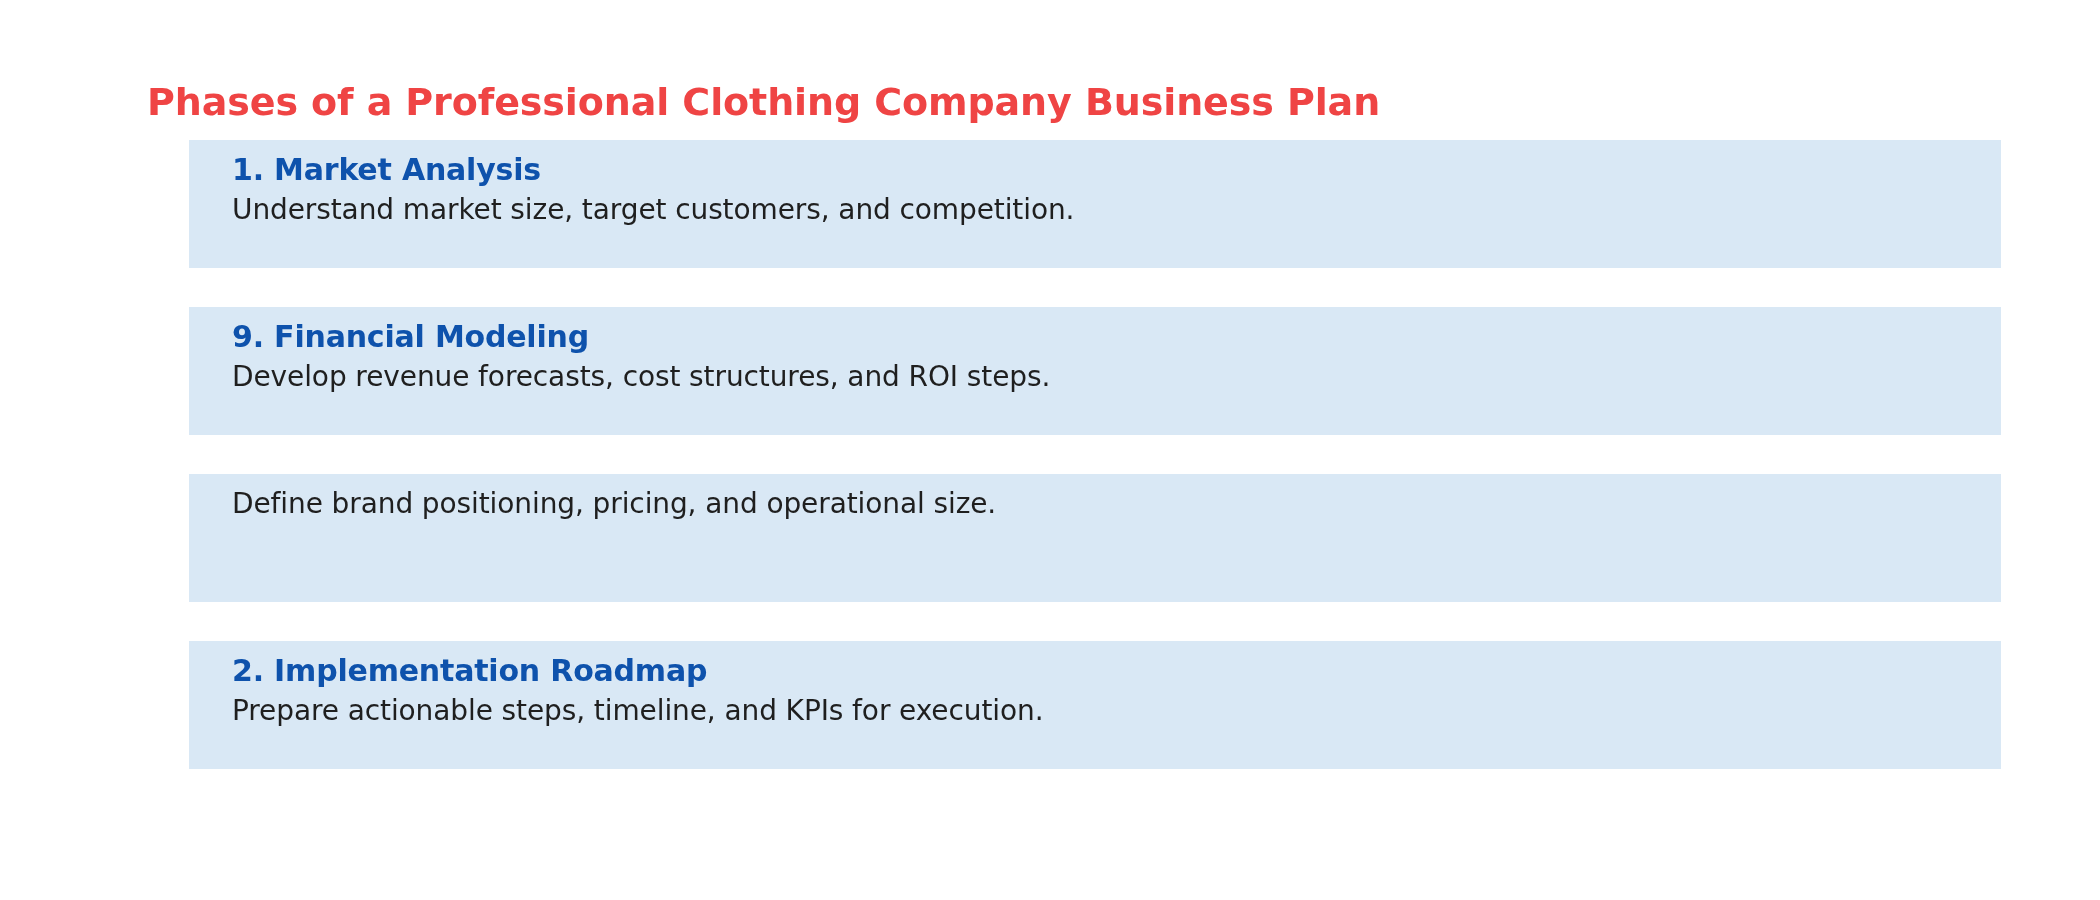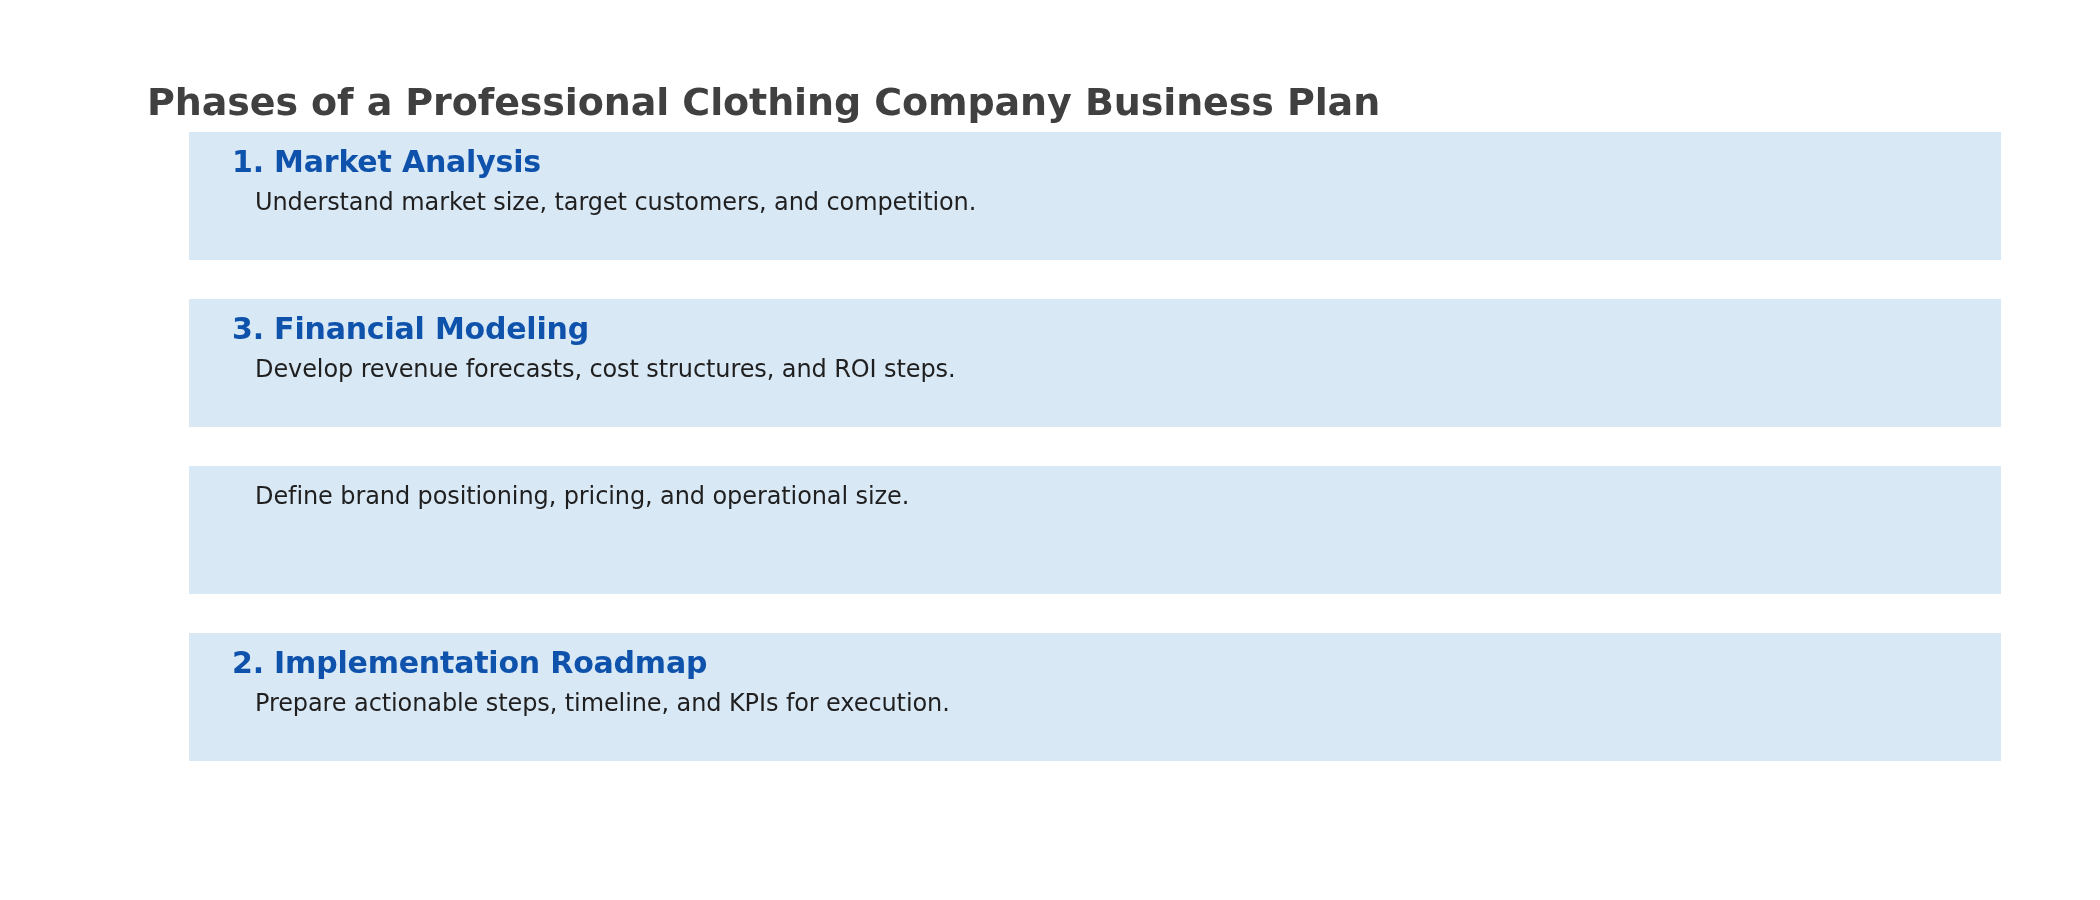--- a/index.html
+++ b/index.html
@@ -22,30 +22,30 @@
     background: #ffffff;
     box-sizing: border-box;
   }
 
   #page-title {
     position: absolute;
     left: 147px;
     top: 58px;
     font-size: 38px;
     font-weight: bold;
-    color: #404040;
+    color: #ef4444;
     letter-spacing: -0.1px;
     line-height: 1.05;
     white-space: nowrap;
   }
 
   #phase-list {
     position: absolute;
     left: 144px;
-    top: 132px;
+    top: 140px;
     width: 1812px;
     padding-left: 45px;
   }
 
   .phase-card {
     position: relative;
     box-sizing: border-box;
     width: 1812px;
     height: 128px;
     background: #d9e8f5;
@@ -60,45 +60,44 @@
   .phase-heading {
     font-size: 30px;
     font-weight: bold;
     color: #0e52ac;
     line-height: 40px;
     white-space: nowrap;
     letter-spacing: -0.2px;
   }
 
   .phase-desc {
-    font-size: 24px;
+    font-size: 28px;
     font-weight: normal;
     color: #1f1f1f;
     line-height: 40px;
     white-space: nowrap;
     letter-spacing: -0.1px;
-    margin-left: 23px;
   }
 </style>
 </head>
 <body>
 
 <div id="slide">
 
   <h1 id="page-title">Phases of a Professional Clothing Company Business Plan</h1>
 
   <div id="phase-list">
 
     <div class="phase-card">
       <div class="phase-heading">1. Market Analysis</div>
       <div class="phase-desc">Understand market size, target customers, and competition.</div>
     </div>
 
     <div class="phase-card">
-      <div class="phase-heading">3. Financial Modeling</div>
+      <div class="phase-heading">9. Financial Modeling</div>
       <div class="phase-desc">Develop revenue forecasts, cost structures, and ROI steps.</div>
     </div>
 
     <div class="phase-card">
       <div class="phase-desc">Define brand positioning, pricing, and operational size.</div>
     </div>
 
     <div class="phase-card">
       <div class="phase-heading">2. Implementation Roadmap</div>
       <div class="phase-desc">Prepare actionable steps, timeline, and KPIs for execution.</div>

